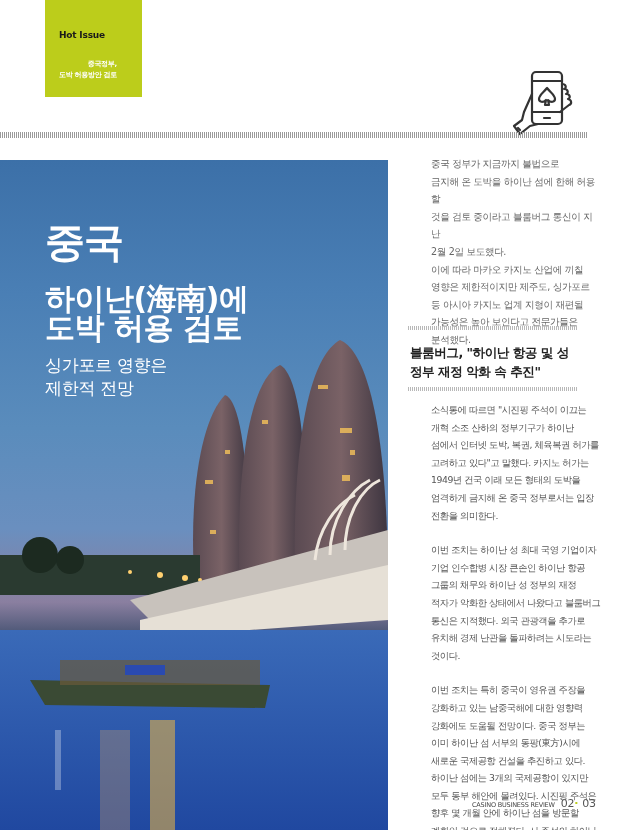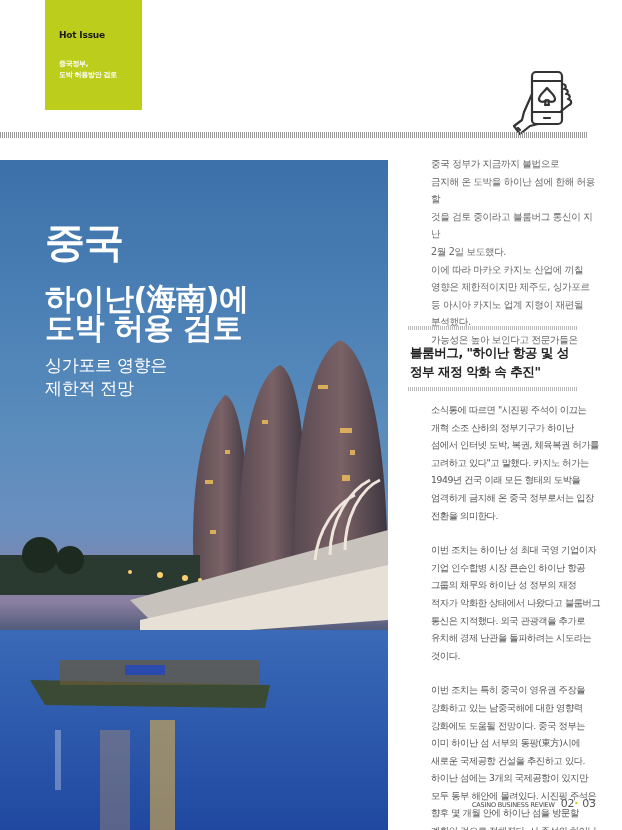--- a/index.html
+++ b/index.html
@@ -3,30 +3,30 @@
 <meta charset="utf-8">
 <style>
   html, body { margin:0; padding:0; }
   body {
     width:622px; height:830px; position:relative; overflow:hidden;
     background:#ffffff;
     font-family: "DejaVu Sans", "Liberation Sans", sans-serif;
     color:#3a3a3a;
   }
   .hot-box {
-    position:absolute; left:45px; top:0; width:97px; height:110px;
+    position:absolute; left:45px; top:0; width:97px; height:97px;
     background:#bccd1b;
   }
   .hot-title {
     position:absolute; left:14px; top:30px;
     font-size:9px; font-weight:bold; color:#1a1a1a; letter-spacing:-0.2px;
   }
   .hot-sub {
     position:absolute; left:14px; top:59px;
-    font-size:7px; line-height:11px; color:#ffffff; font-weight:bold; letter-spacing:-0.3px;
+    font-size:7px; line-height:11px; color:#ffffff; font-weight:bold; letter-spacing:-0.3px;text-align:right;
   }
   .phone-icon { position:absolute; left:510px; top:68px; width:70px; height:70px; }
   .dotted-rule {
     position:absolute; left:0; top:132px; width:588px; height:6px;
     background-image: repeating-linear-gradient(90deg, #9a9a9a 0 1px, transparent 1px 2px);
   }
   .photo {
     position:absolute; left:0; top:160px; width:388px; height:670px; overflow:hidden;
     background: linear-gradient(180deg, #3c70a8 0%, #4a7fb5 20%, #5a8cbc 40%, #6a8fbf 55%, #8a7fa0 66%, #3a4b6a 72%, #1f3d78 78%, #2a58a8 88%, #2550a0 100%);
   }
@@ -149,22 +149,22 @@
   <div class="lead-text">
     <div>중국 정부가 지금까지 불법으로</div>
     <div>금지해 온 도박을 하이난 섬에 한해 허용할</div>
     <div>것을 검토 중이라고 블룸버그 통신이 지난</div>
     <div>2월 2일 보도했다.</div>
   </div>
   <div class="lead-text">
     <div>이에 따라 마카오 카지노 산업에 끼칠</div>
     <div>영향은 제한적이지만 제주도, 싱가포르</div>
     <div>등 아시아 카지노 업계 지형이 재편될</div>
+    <div>가능성은 높아 보인다고 전문가들은</div>
     <div>분석했다.</div>
-    <div>가능성은 높아 보인다고 전문가들은</div>
   </div>
 </div>
 
 <div class="sep" style="top:326px;"></div>
 <div class="subhead">
   <div>블룸버그, "하이난 항공 및 성</div>
   <div>정부 재정 악화 속 추진"</div>
 </div>
 <div class="sep" style="top:387px;"></div>
 

